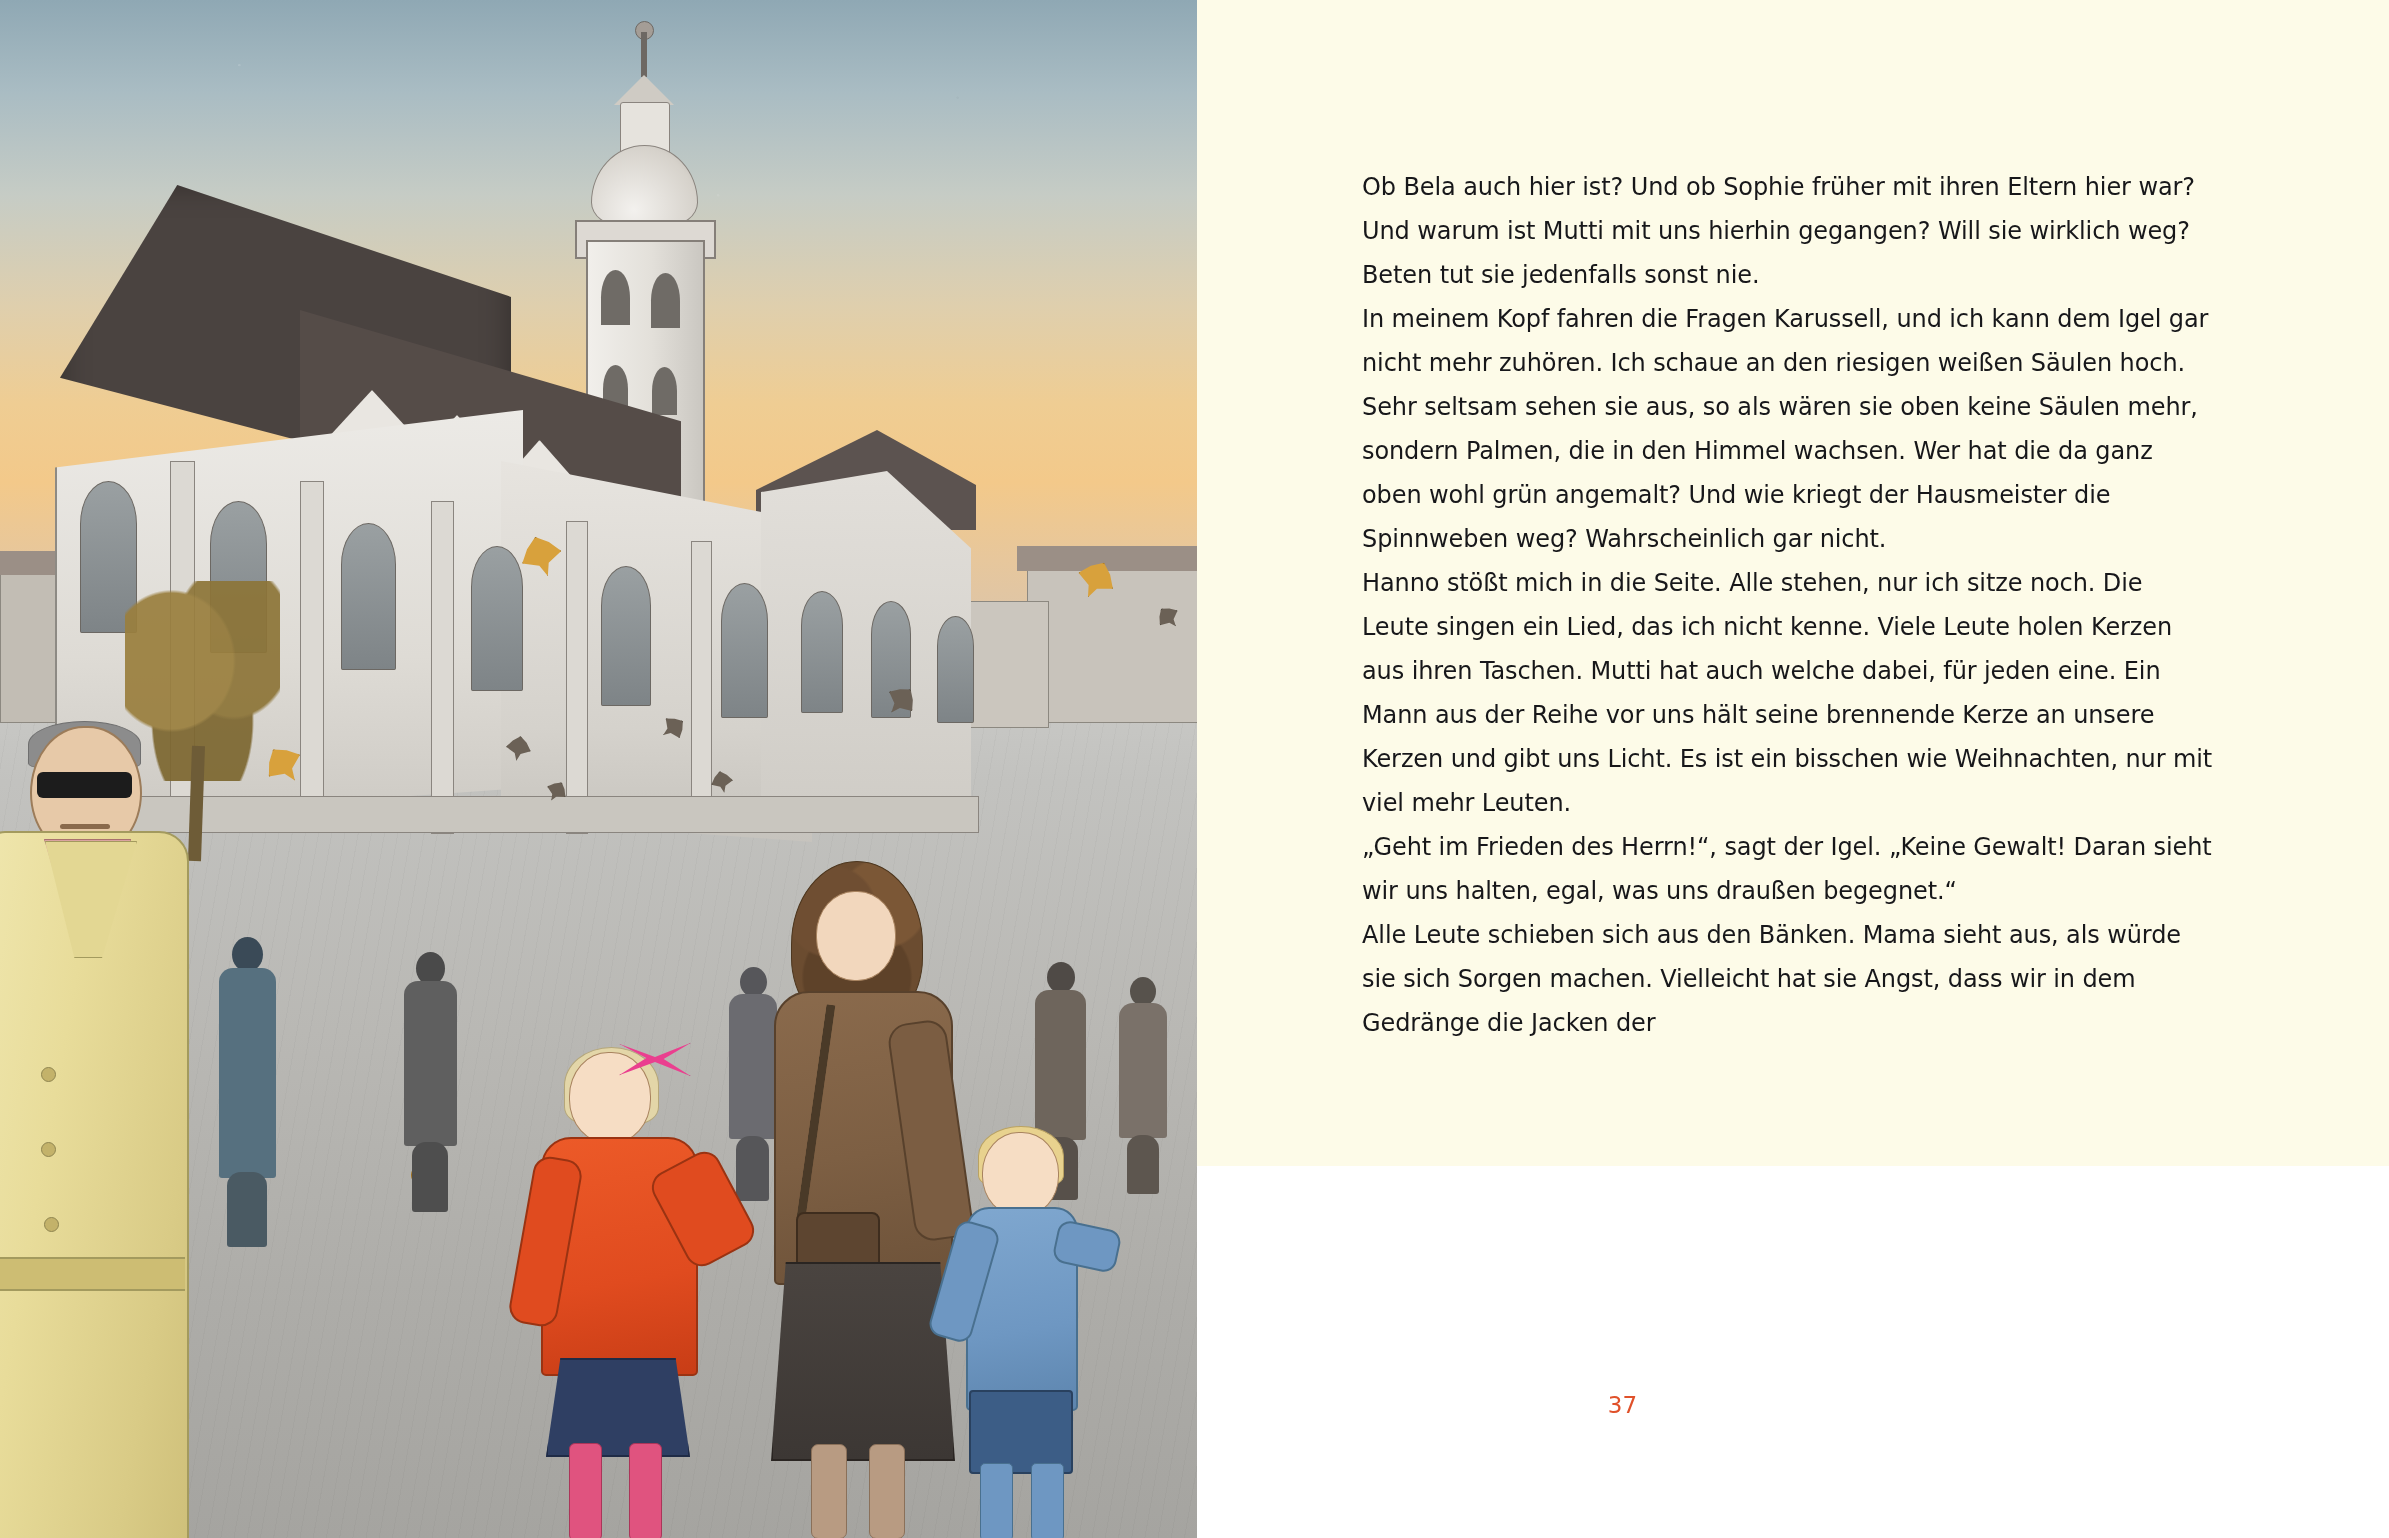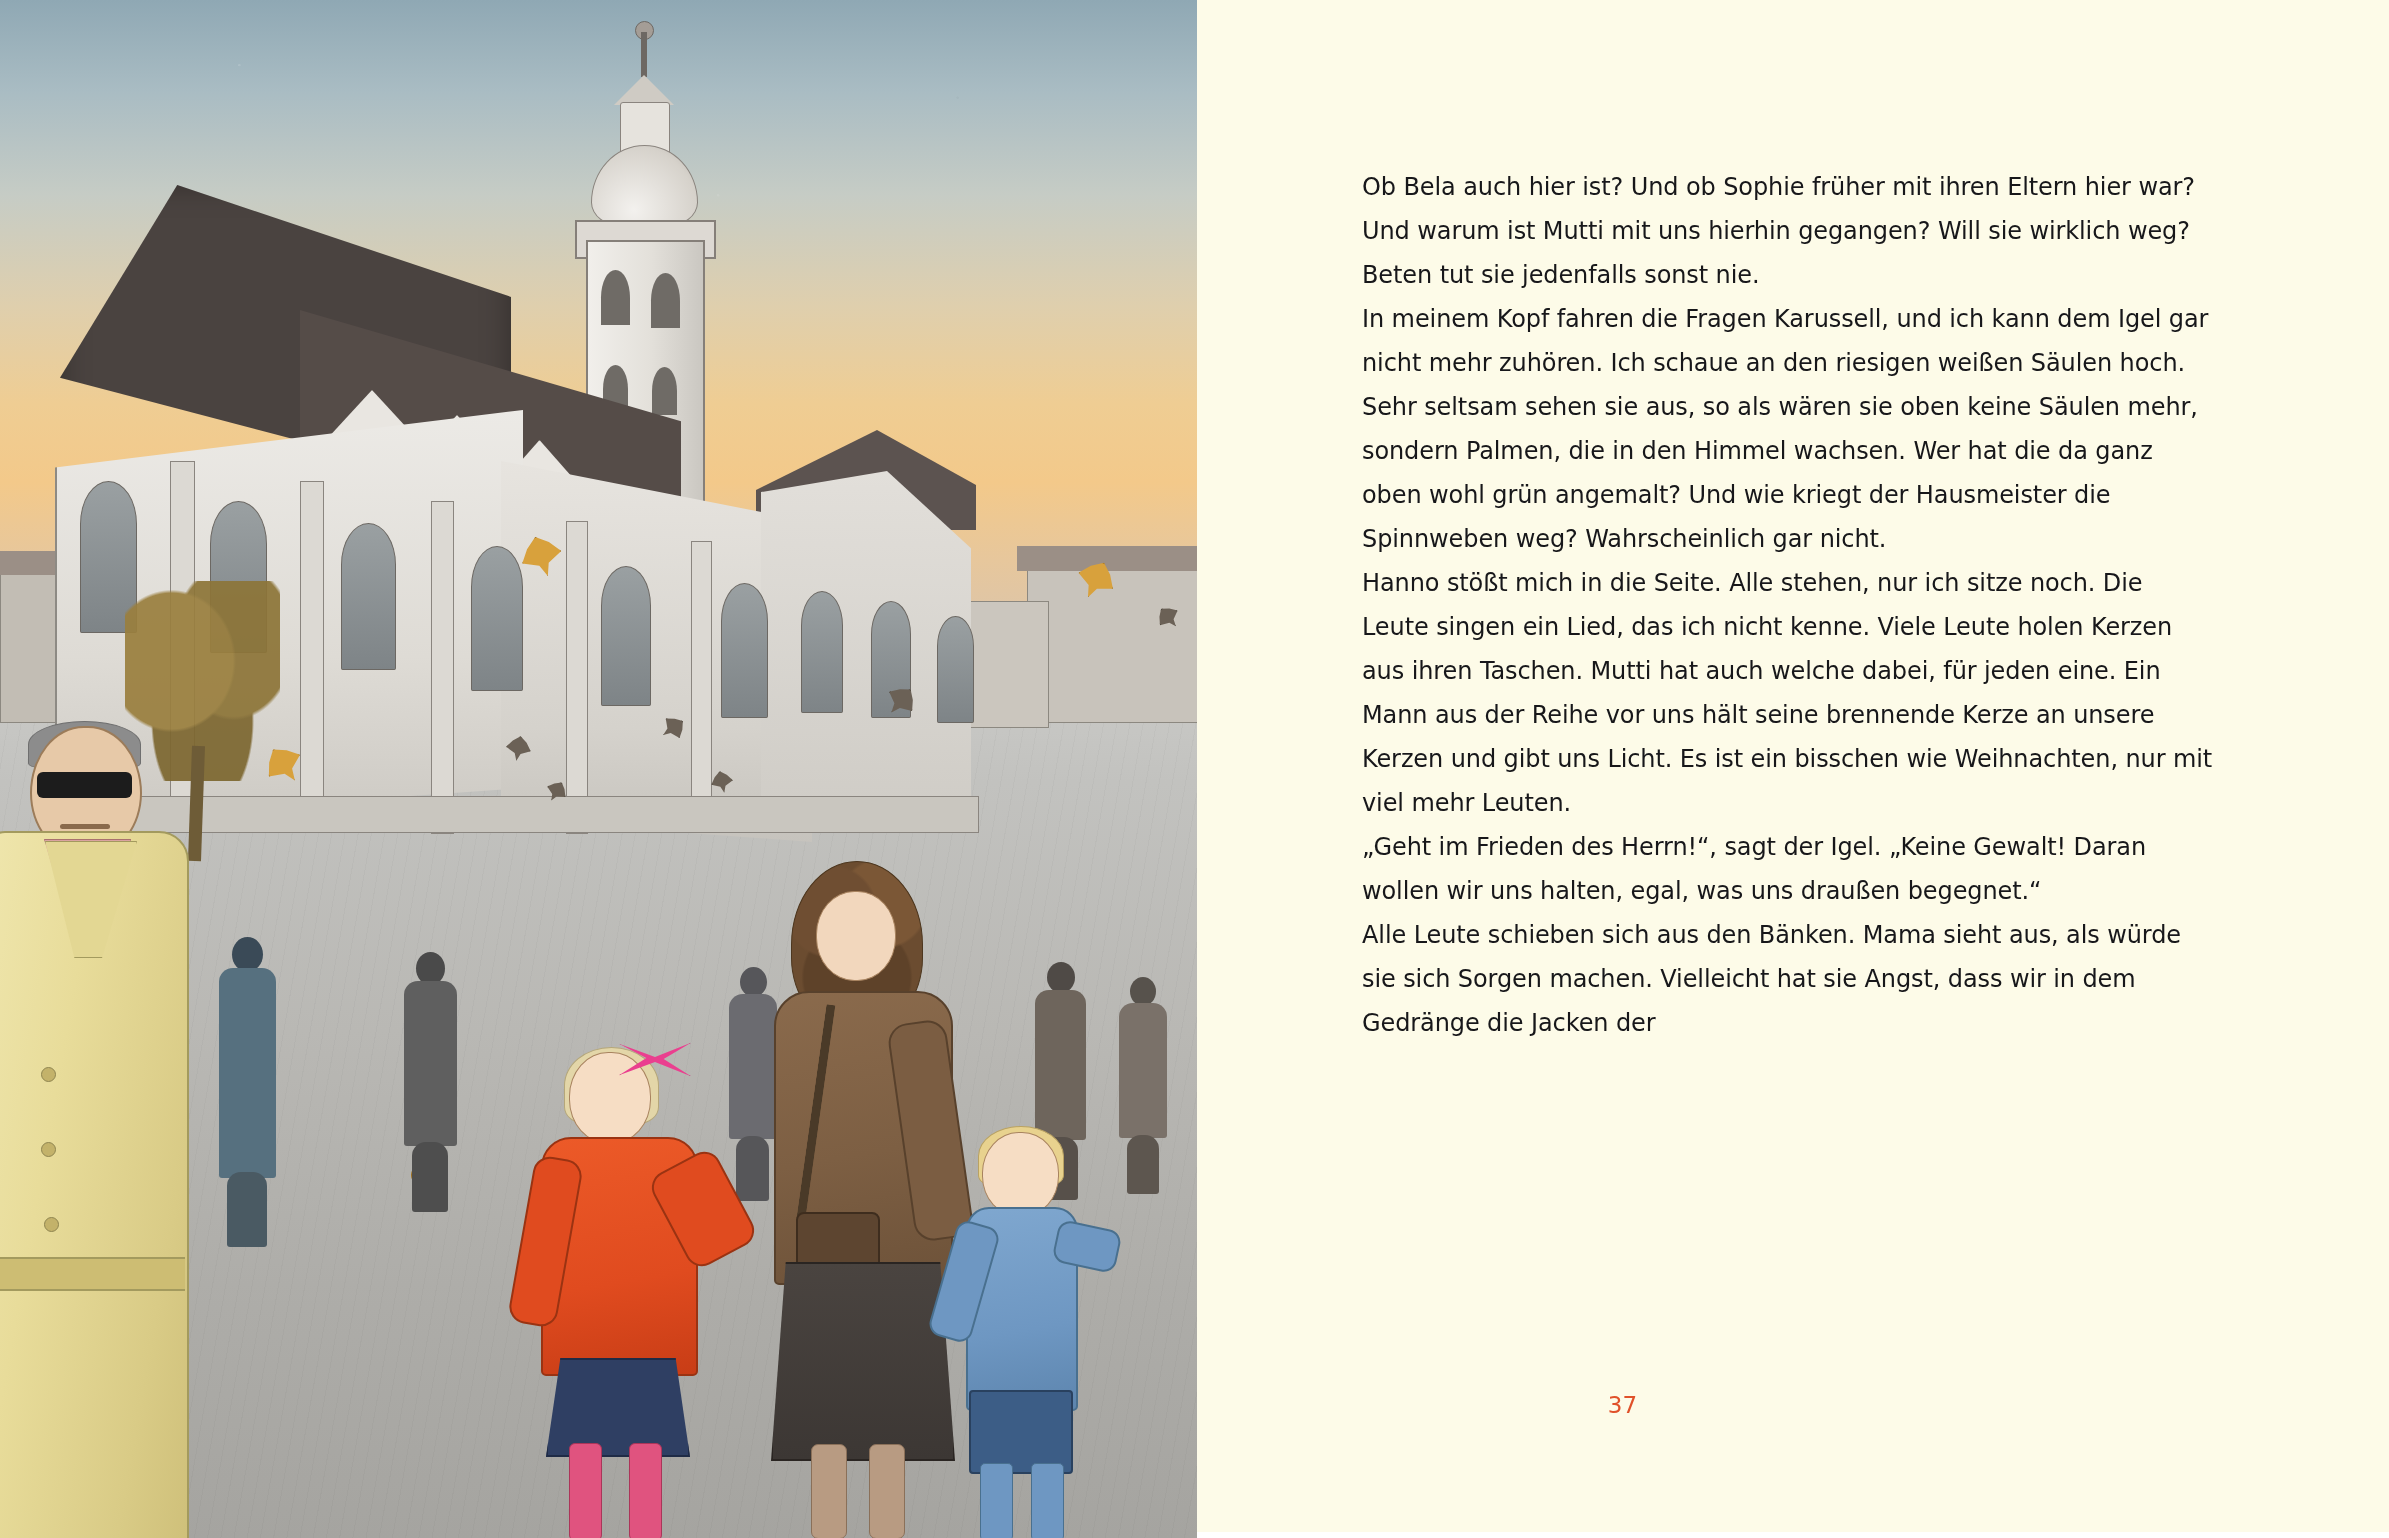--- a/index.html
+++ b/index.html
@@ -467,21 +467,21 @@
     position: absolute; border-radius: 50%;
   }
   .bg-body {
     position: absolute; border-radius: 14px 14px 3px 3px;
   }
 
   
   .text-page {
     position: relative;
     width: 1192px;
-    height: 1532px;
+    height: 1166px;
     background: #fdfbe8;
     box-sizing: border-box;
   }
   .text-block {
     position: absolute;
     left: 165px;
     top: 165px;
     width: 851px;
   }
   .text-block p {
@@ -661,21 +661,21 @@
       <div class="b-leg" style="left:84px;top:346px;width:31px;height:76px;"></div>
     </div>
 
   </div>
 
   <div class="text-page">
     <div class="text-block">
       <p>Ob Bela auch hier ist? Und ob Sophie früher mit ihren Eltern hier war? Und warum ist Mutti mit uns hierhin gegangen? Will sie wirklich weg? Beten tut sie jedenfalls sonst nie.</p>
       <p>In meinem Kopf fahren die Fragen Karussell, und ich kann dem Igel gar nicht mehr zuhören. Ich schaue an den riesigen weißen Säulen hoch. Sehr seltsam sehen sie aus, so als wären sie oben keine Säulen mehr, sondern Palmen, die in den Himmel wachsen. Wer hat die da ganz oben wohl grün angemalt? Und wie kriegt der Hausmeister die Spinnweben weg? Wahrscheinlich gar nicht.</p>
       <p>Hanno stößt mich in die Seite. Alle stehen, nur ich sitze noch. Die Leute singen ein Lied, das ich nicht kenne. Viele Leute holen Kerzen aus ihren Taschen. Mutti hat auch welche dabei, für jeden eine. Ein Mann aus der Reihe vor uns hält seine brennende Kerze an unsere Kerzen und gibt uns Licht. Es ist ein bisschen wie Weihnachten, nur mit viel mehr Leuten.</p>
-      <p>„Geht im Frieden des Herrn!“, sagt der Igel. „Keine Gewalt! Daran wollen wir uns halten, egal, was uns draußen begegnet.“</p>
+      <p>„Geht im Frieden des Herrn!“, sagt der Igel. „Keine Gewalt! Daran sieht wir uns halten, egal, was uns draußen begegnet.“</p>
       <p>Alle Leute schieben sich aus den Bänken. Mama sieht aus, als würde sie sich Sorgen machen. Vielleicht hat sie Angst, dass wir in dem Gedränge die Jacken der</p>
     </div>
     <div class="page-number">
       <span>37</span>
     </div>
   </div>
 
 </div>
 
 

